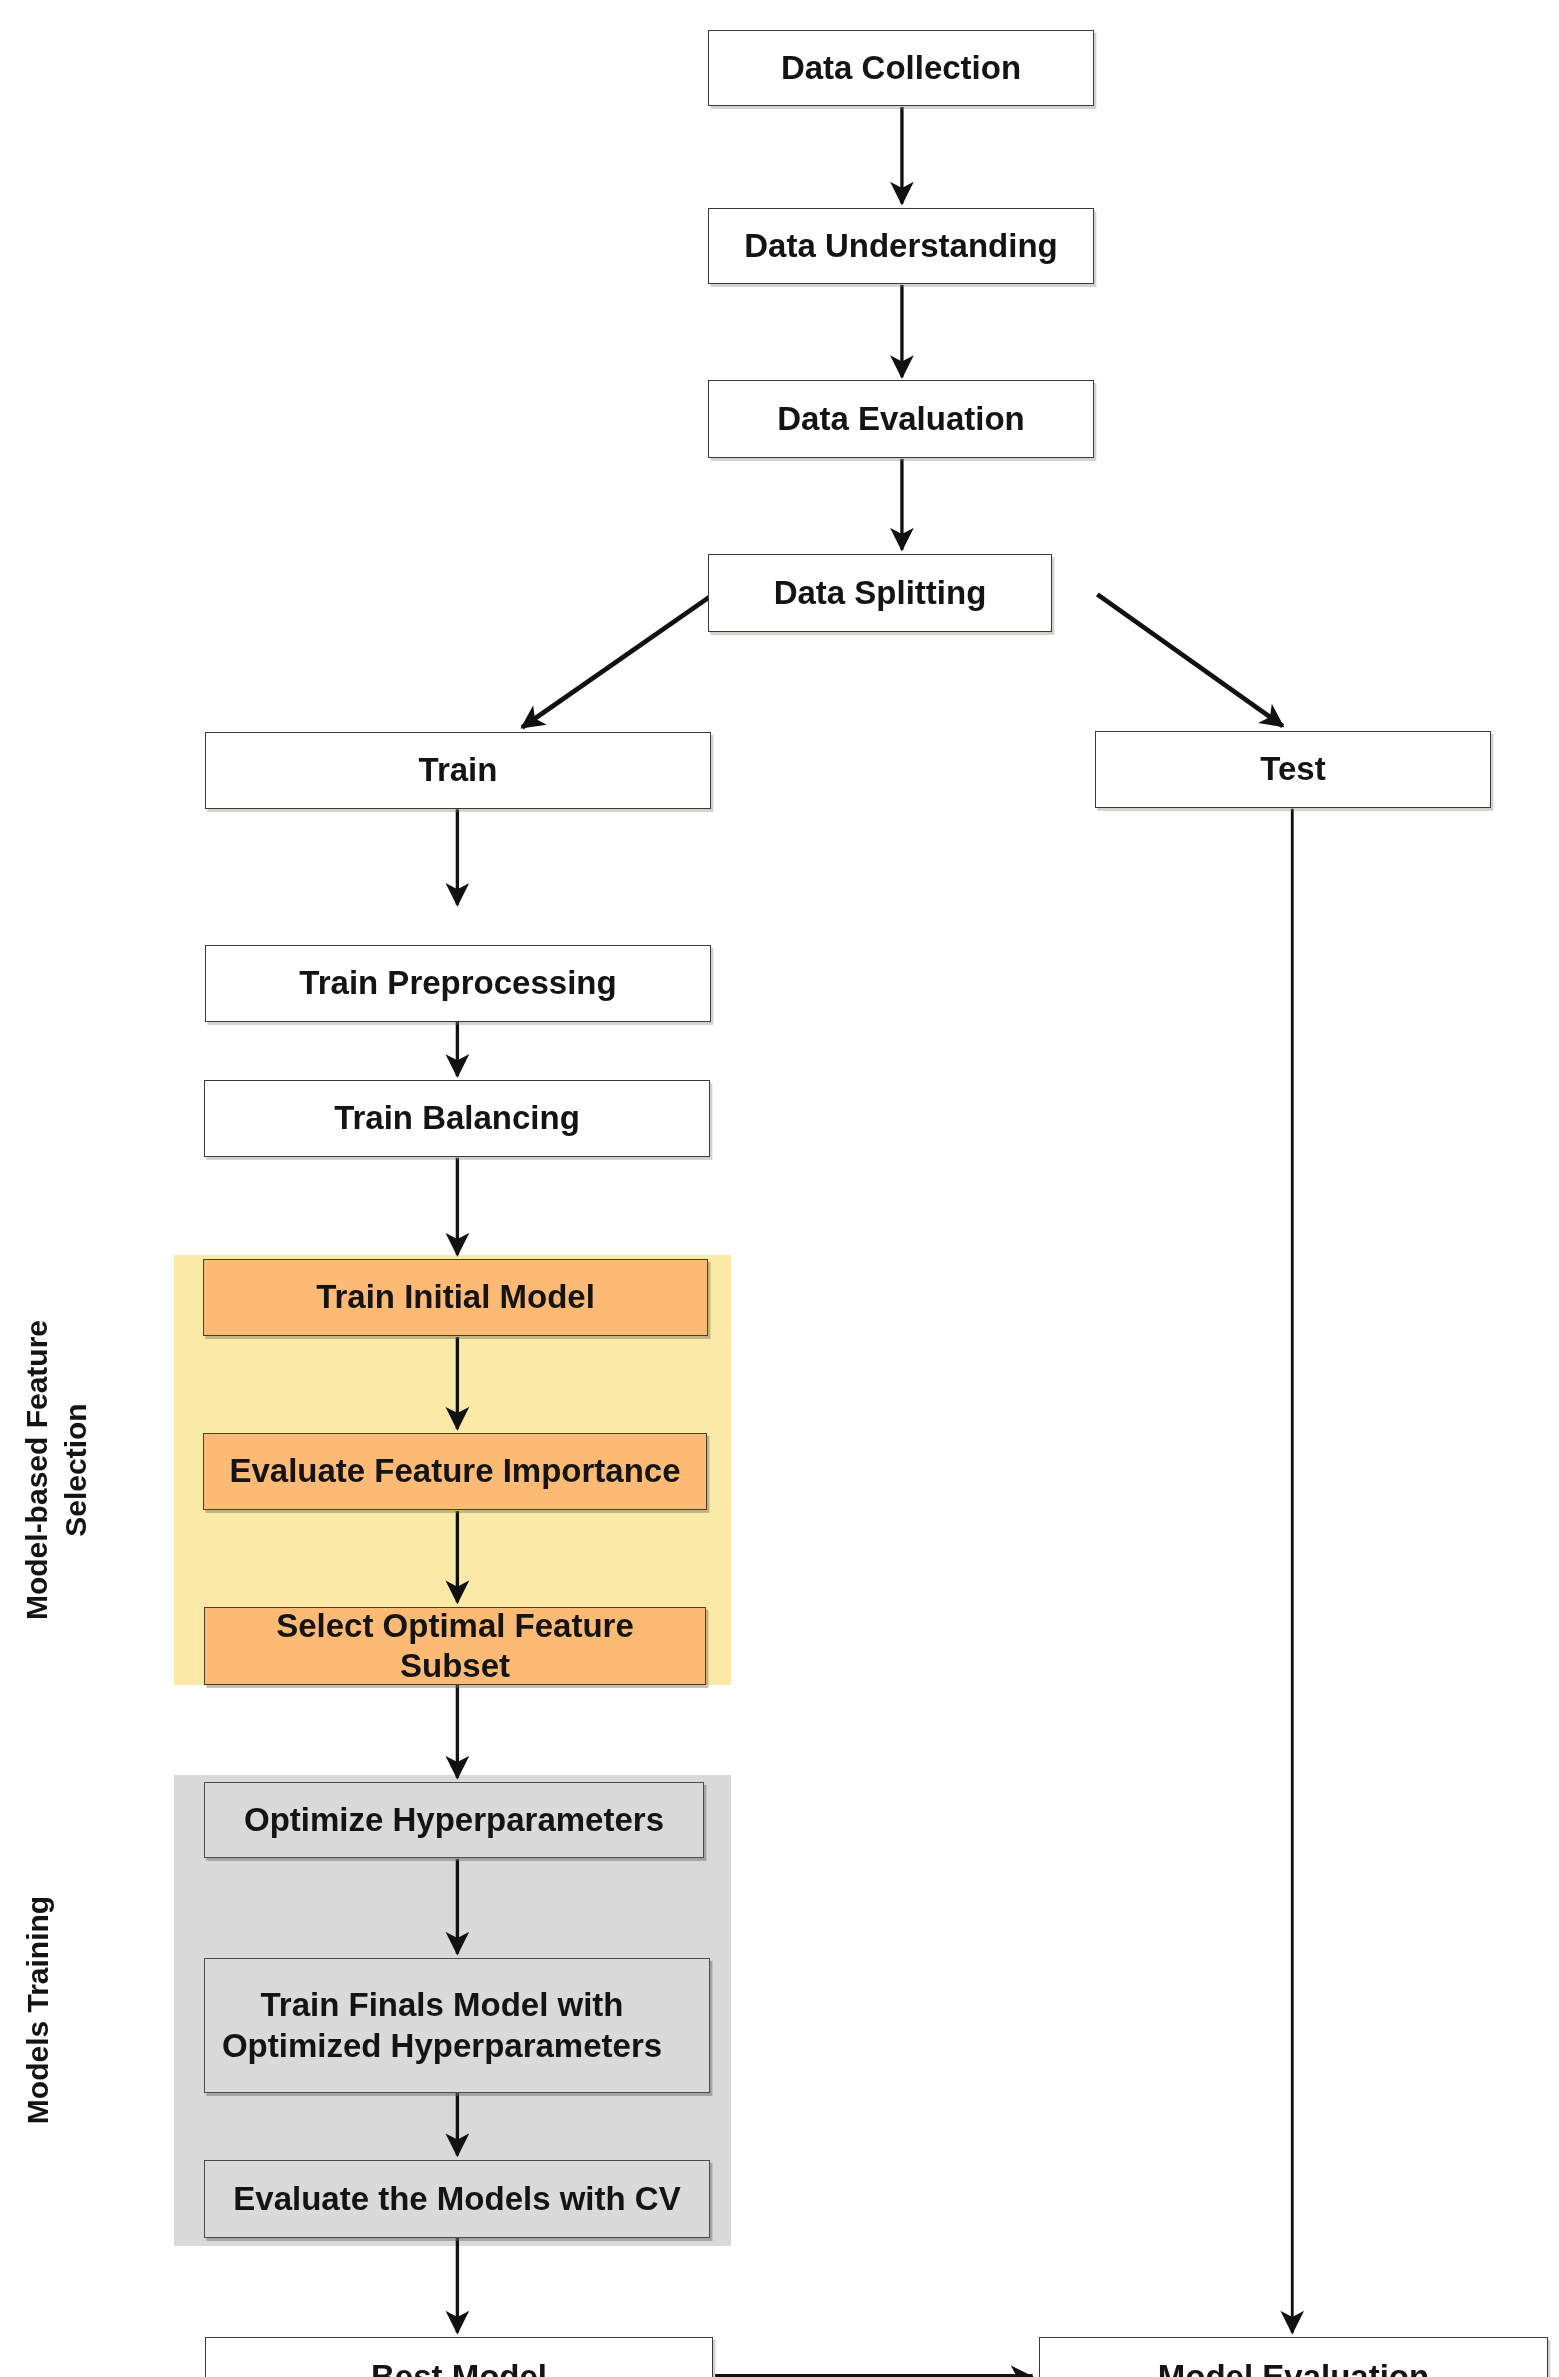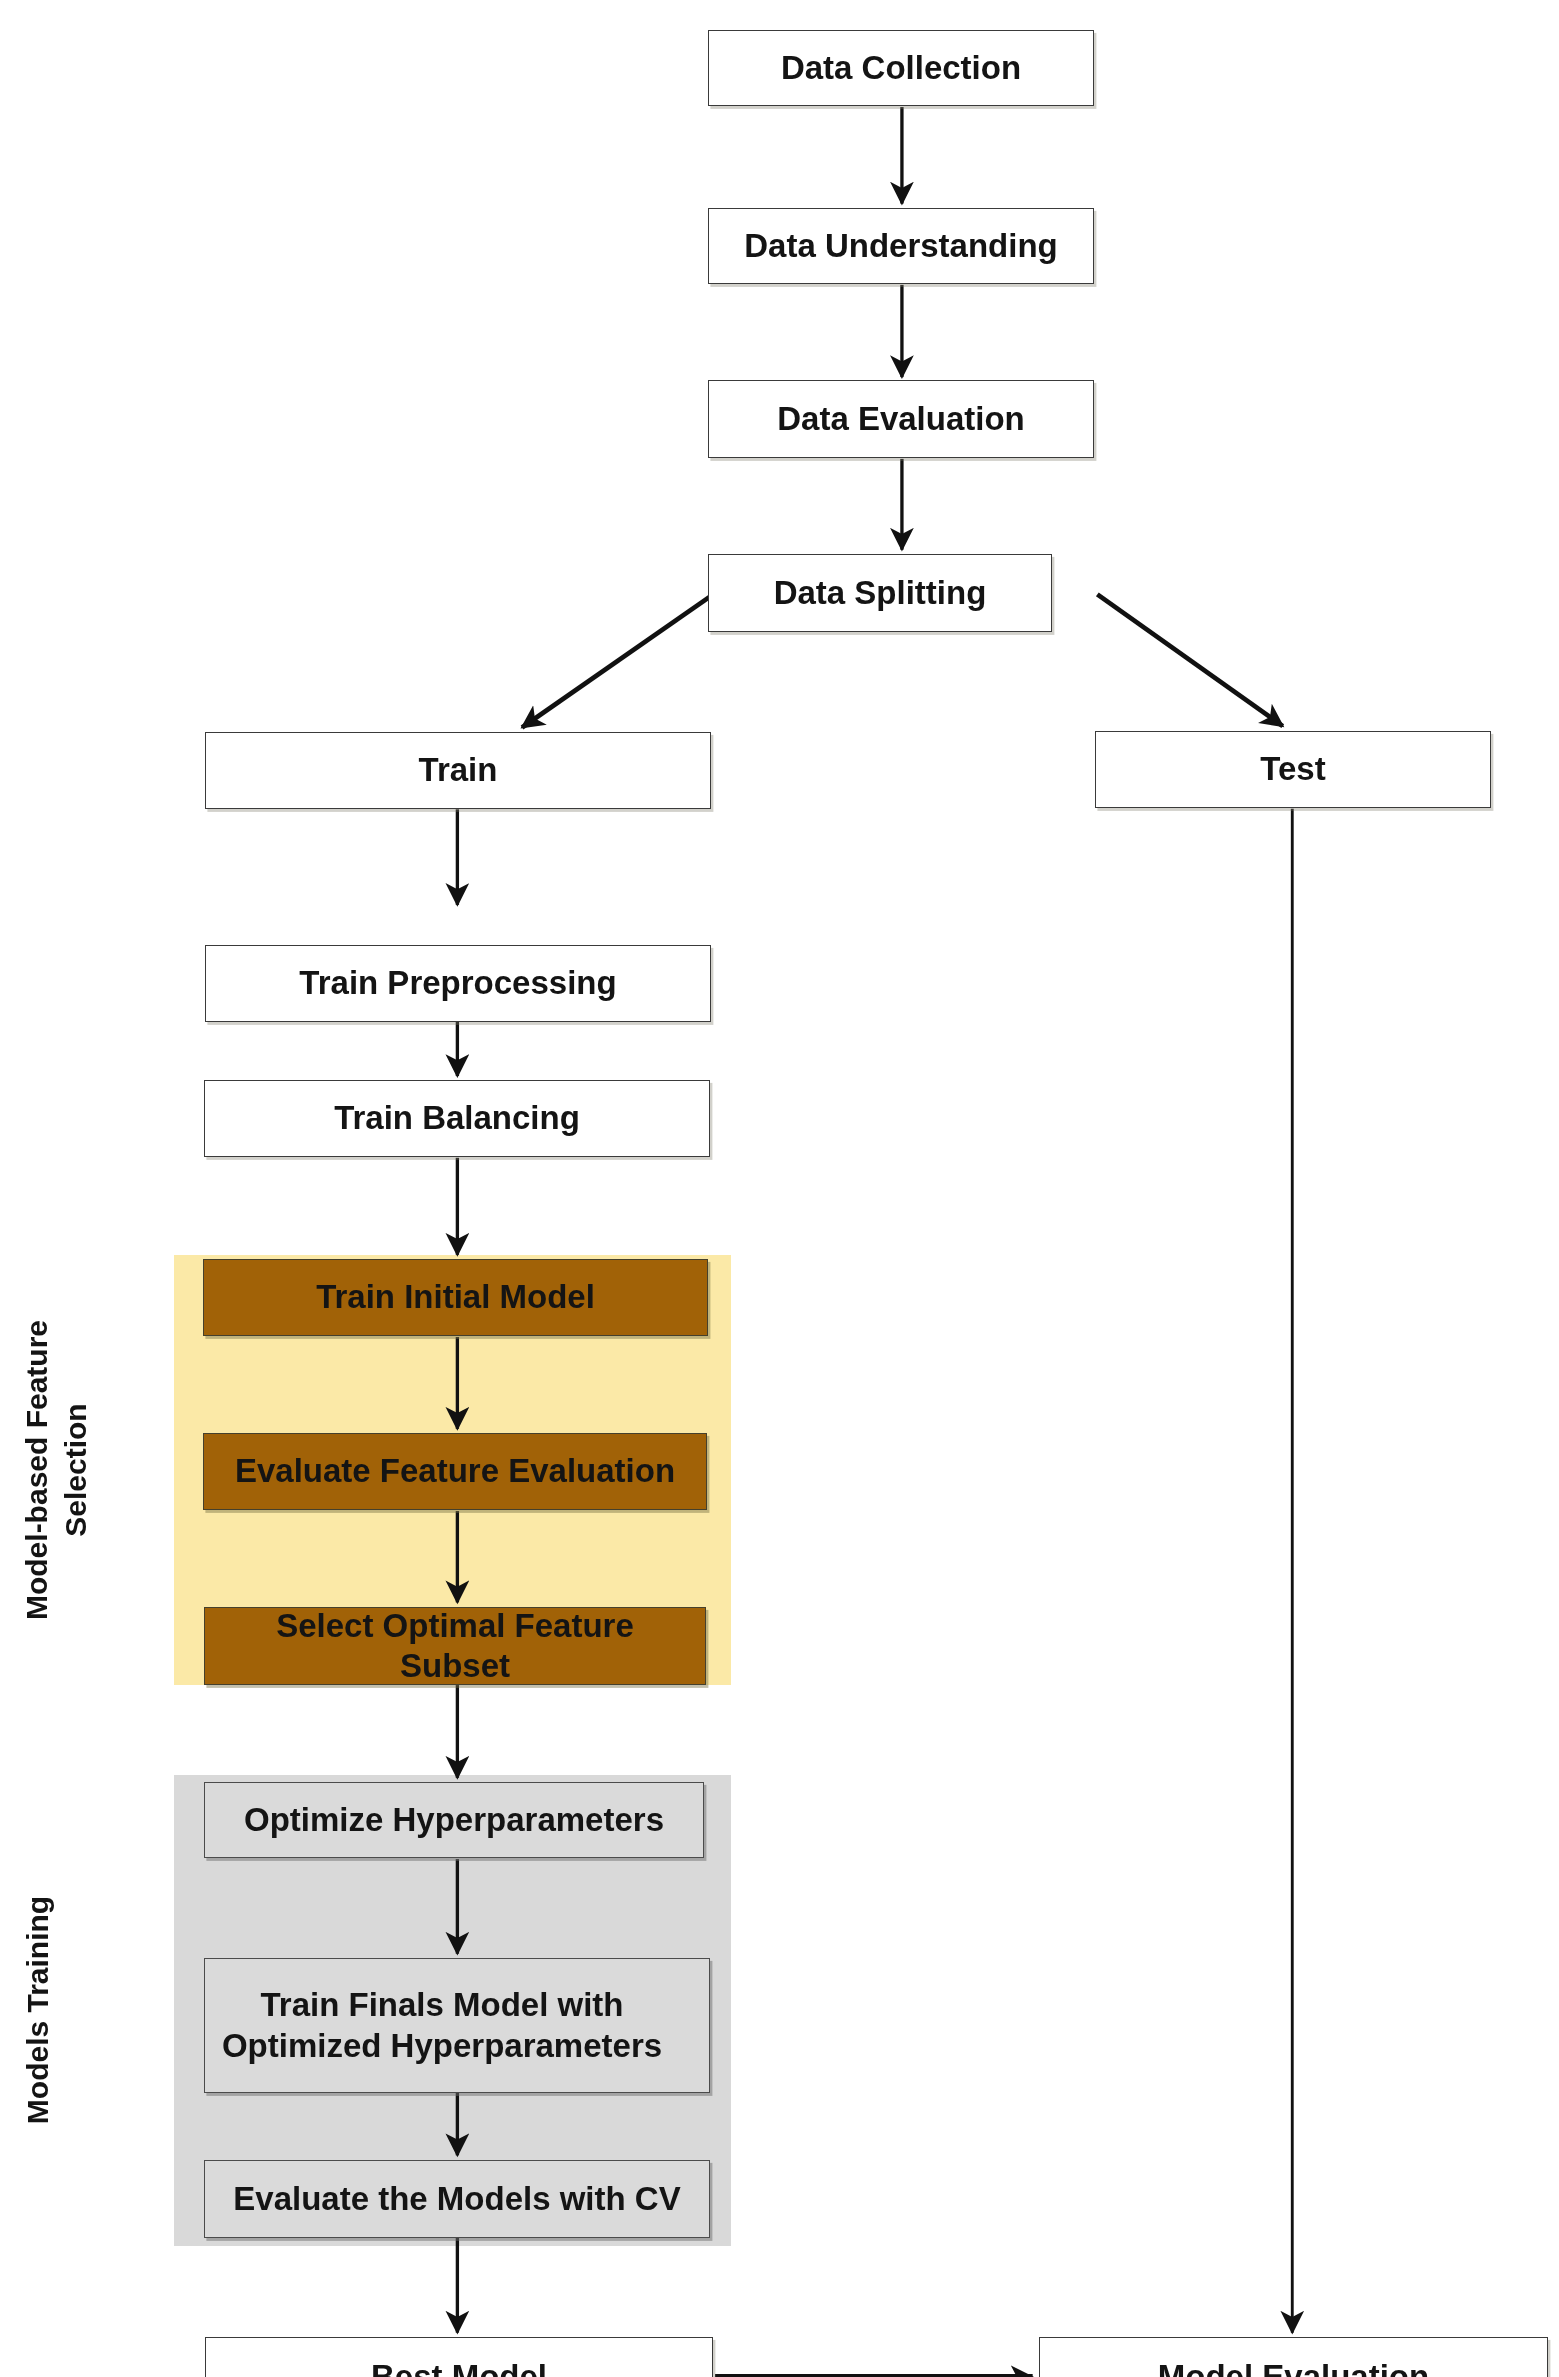--- a/index.html
+++ b/index.html
@@ -32,21 +32,21 @@
     align-items:center;
     justify-content:center;
     text-align:center;
     font-weight:700;
     font-size:33px;
     line-height:1.22;
     color:#141414;
     padding:0 14.3px;
   }
   .node.yellow{
-    background:#a16207;
+    background:#fdba74;
     border-color:#45402c;
     box-shadow:2.4px 2.9px 0 rgba(120,112,70,0.45);
   }
   .node.gray{
     background:#DADADA;
     border-color:#4b4b4b;
     box-shadow:2.4px 2.9px 0 rgba(110,110,110,0.5);
   }
   #node-train-finals-model{
     padding:0 38px;
@@ -118,21 +118,21 @@
   <div class="node" style="left:205px;top:732px;width:506px;height:77px;">Train</div>
 
   <div class="node" style="left:1095px;top:731px;width:396px;height:77px;">Test</div>
 
   <div class="node" style="left:205px;top:909px;width:506px;height:77px;margin-top:36px;">Train Preprocessing</div>
 
   <div class="node" style="left:204px;top:1080px;width:506px;height:77px;">Train Balancing</div>
 
   <div class="node yellow" style="left:203px;top:1259px;width:505px;height:77px;">Train Initial Model</div>
 
-  <div class="node yellow" style="left:203px;top:1433px;width:504px;height:77px;">Evaluate Feature Evaluation</div>
+  <div class="node yellow" style="left:203px;top:1433px;width:504px;height:77px;">Evaluate Feature Importance</div>
 
   <div class="node yellow" style="left:204px;top:1607px;width:502px;height:78px;">Select Optimal Feature Subset</div>
 
   <div class="node gray" style="left:204px;top:1782px;width:500px;height:76px;">Optimize Hyperparameters</div>
 
   <div class="node gray" id="node-train-finals-model" style="left:204px;top:1958px;width:506px;height:135px;padding-left:8px;">Train Finals Model with Optimized Hyperparameters</div>
 
   <div class="node gray" style="left:204px;top:2160px;width:506px;height:78px;">Evaluate the Models with CV</div>
 
   <div class="node" style="left:205px;top:2337px;width:508px;height:81px;">Best Model</div>

